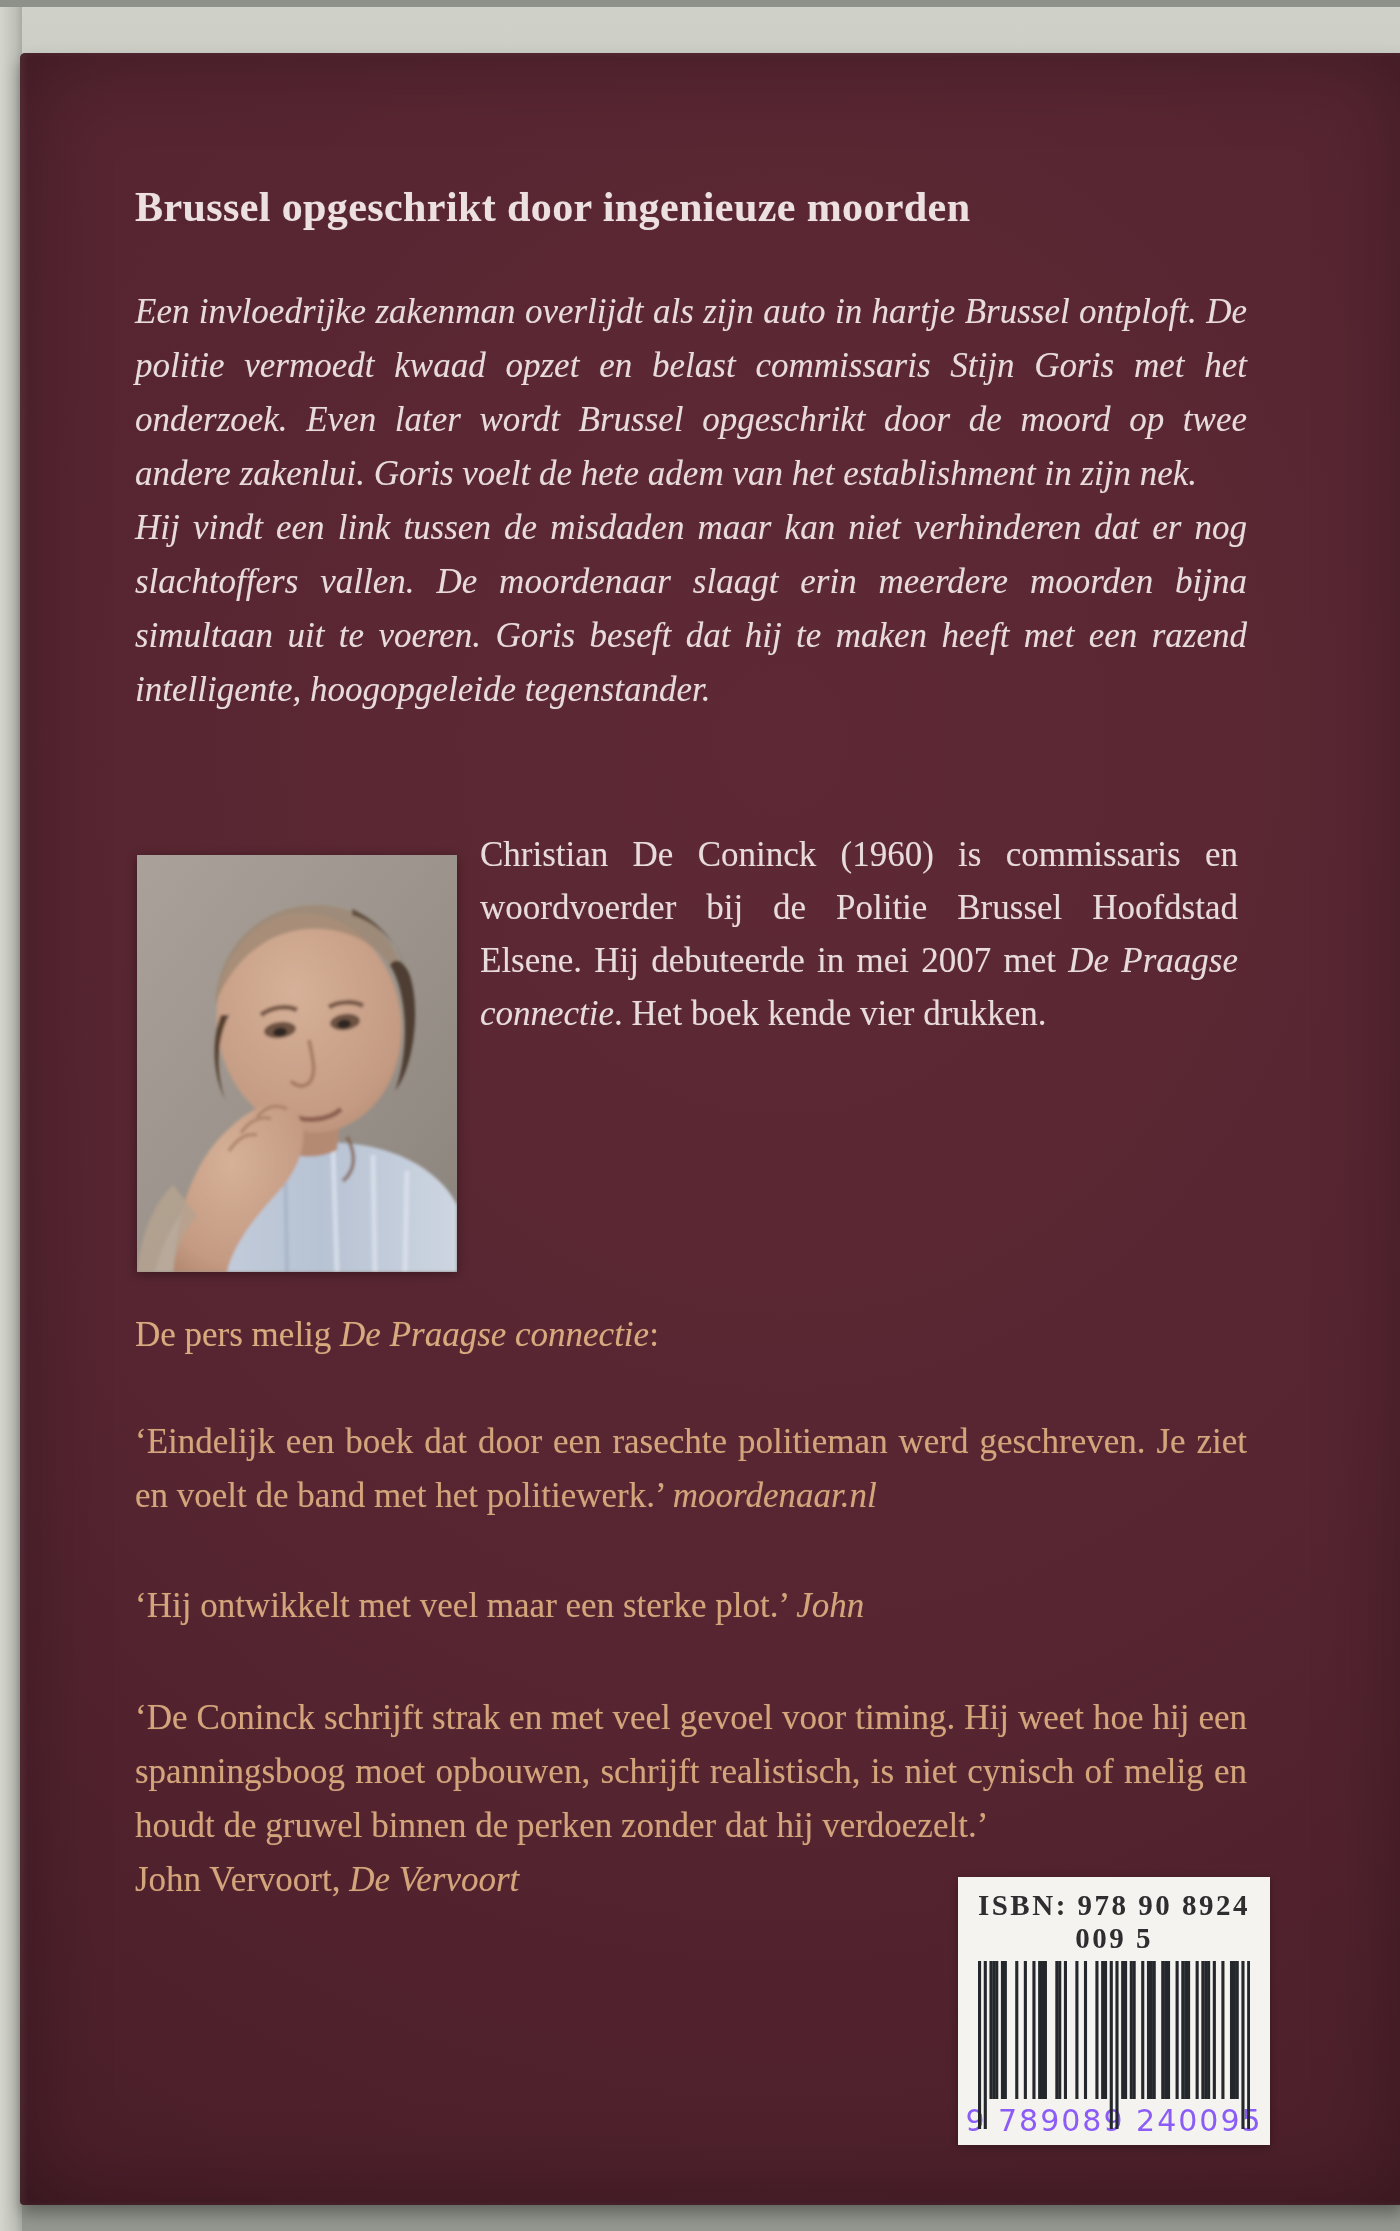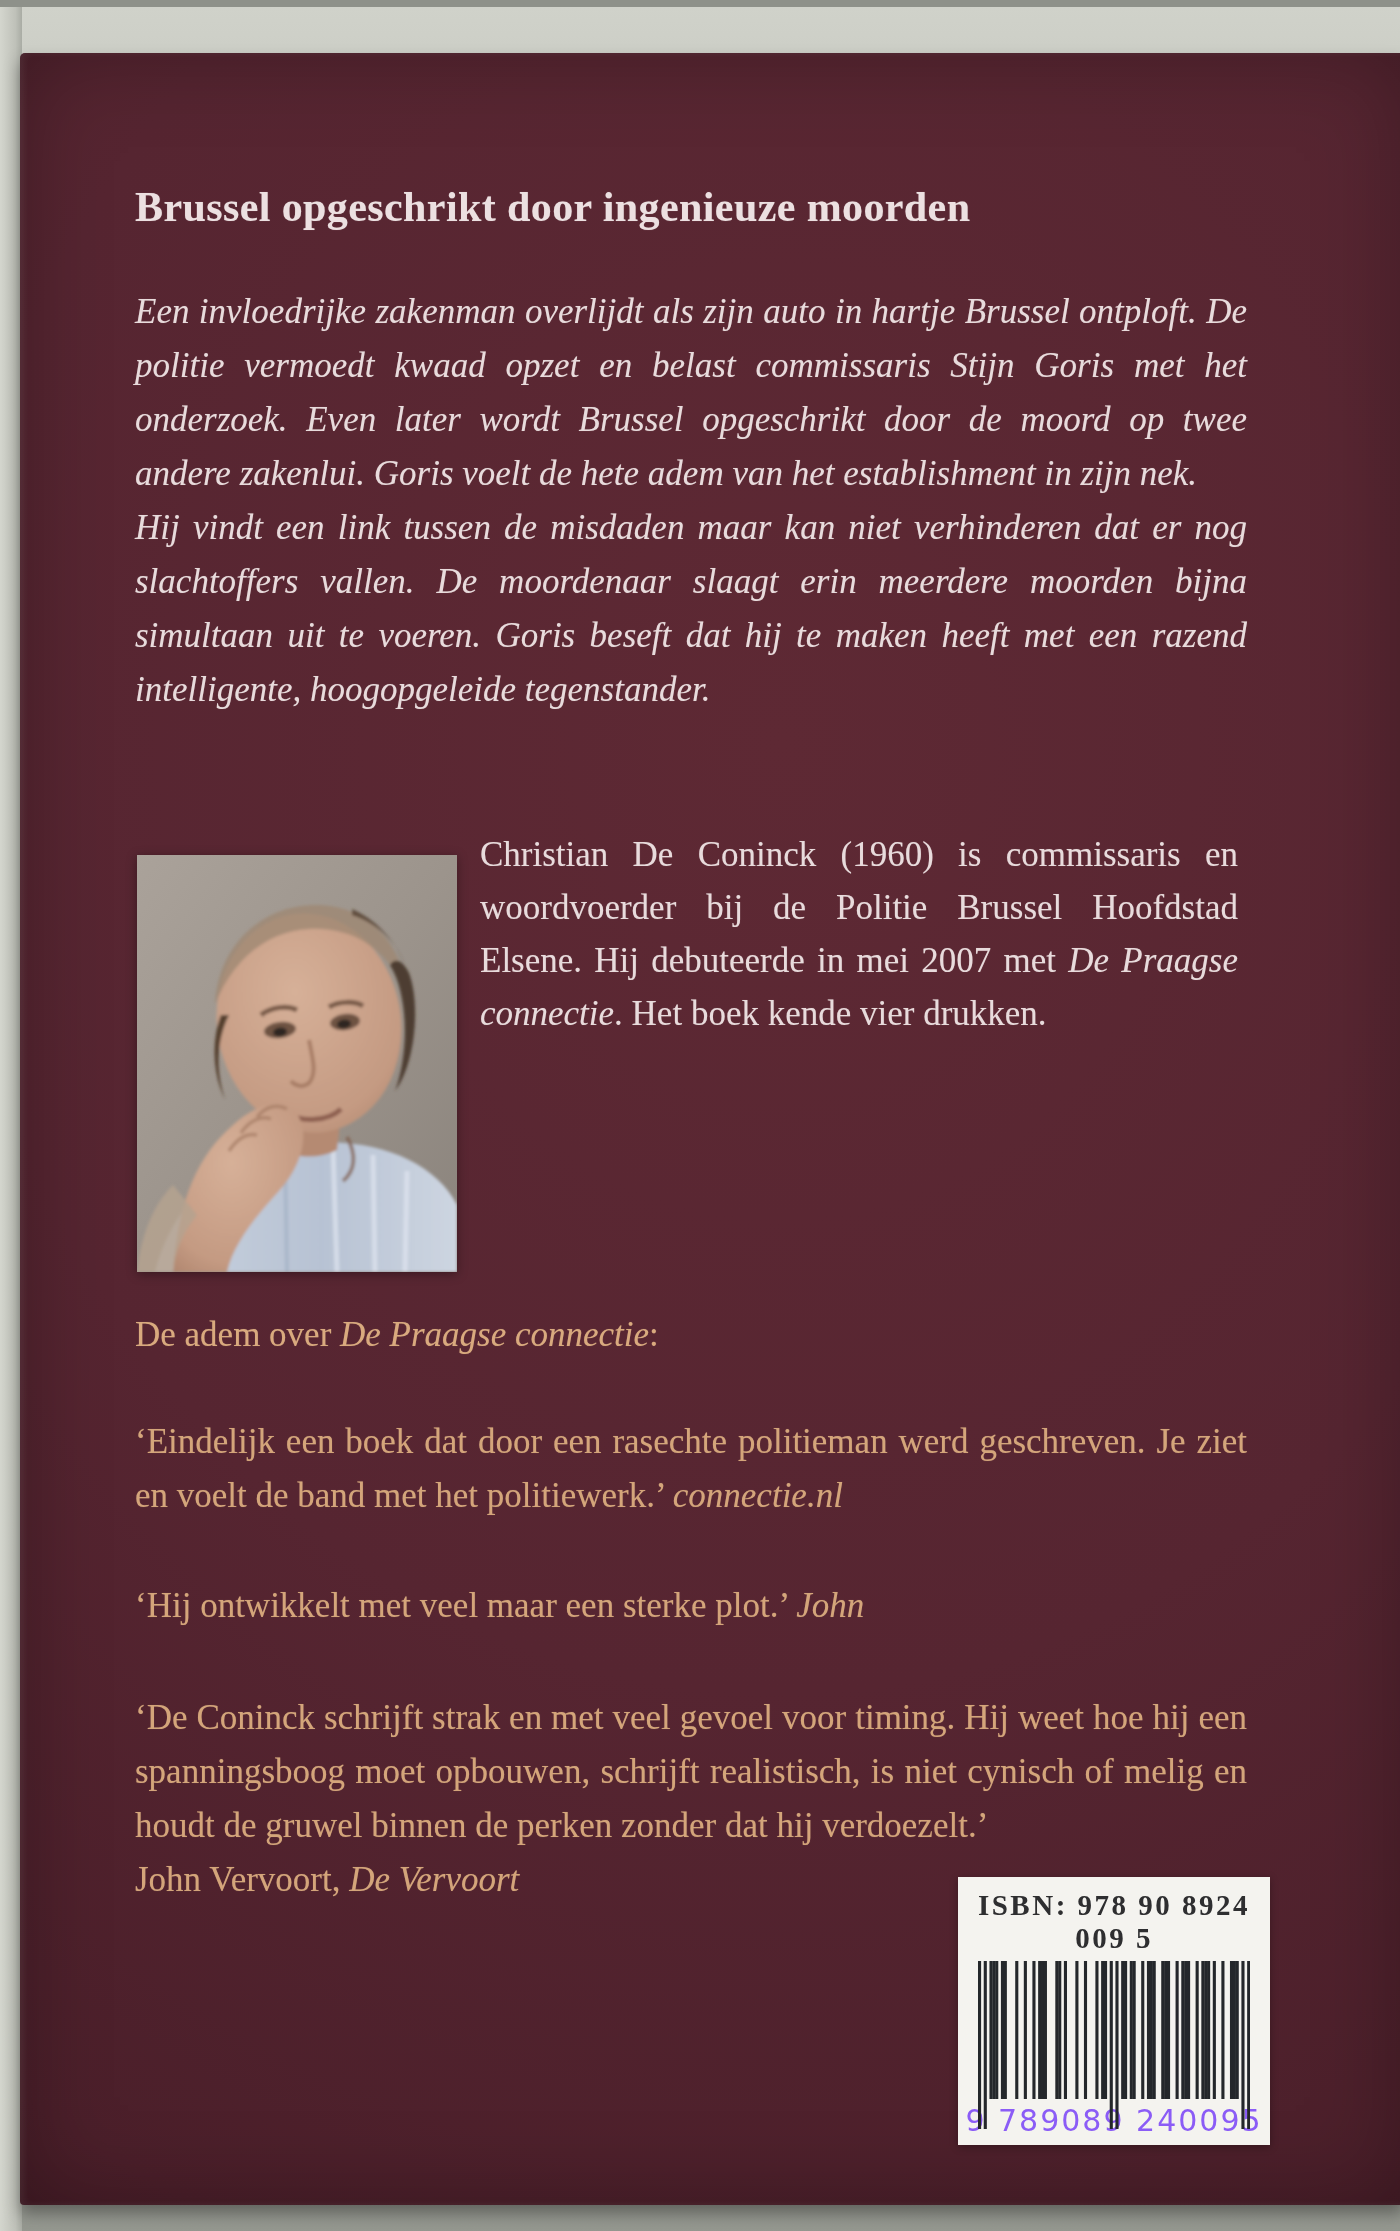--- a/index.html
+++ b/index.html
@@ -129,25 +129,25 @@
           <path d="M0,417 C4,380 16,350 36,330 L60,360 C44,380 38,398 36,417 Z" fill="#b5a28f" opacity="0.85"></path>
         </g>
       </svg>
     </div>
 
     <div class="bio">
       <span>Christian De Coninck (1960) is commissaris en woordvoerder bij de Politie Brussel Hoofdstad Elsene. Hij debuteerde in mei 2007 met </span><span class="it">De Praagse connectie</span><span>. Het boek kende vier drukken.</span>
     </div>
 
     <div class="press-header">
-      <span>De adem over </span><span class="it">De Praagse connectie</span><span>:</span>
+      <span>De pers melig </span><span class="it">De Praagse connectie</span><span>:</span>
     </div>
 
     <div class="quote q1">
-      <span>‘Eindelijk een boek dat door een rasechte politieman werd geschreven. Je ziet en voelt de band met het politiewerk.’ </span><span class="it">connectie.nl</span>
+      <span>‘Eindelijk een boek dat door een rasechte politieman werd geschreven. Je ziet en voelt de band met het politiewerk.’ </span><span class="it">moordenaar.nl</span>
     </div>
 
     <div class="quote q2">
       <span>‘Hij ontwikkelt met veel maar een sterke plot.’ </span><span class="it">John</span>
     </div>
 
     <div class="quote q3">
       <span>‘De Coninck schrijft strak en met veel gevoel voor timing. Hij weet hoe hij een spanningsboog moet opbouwen, schrijft realistisch, is niet cynisch of melig en houdt de gruwel binnen de perken zonder dat hij verdoezelt.’</span>
       <span class="attribution"><span>John Vervoort, </span><span class="it">De Vervoort</span></span>
     </div>

